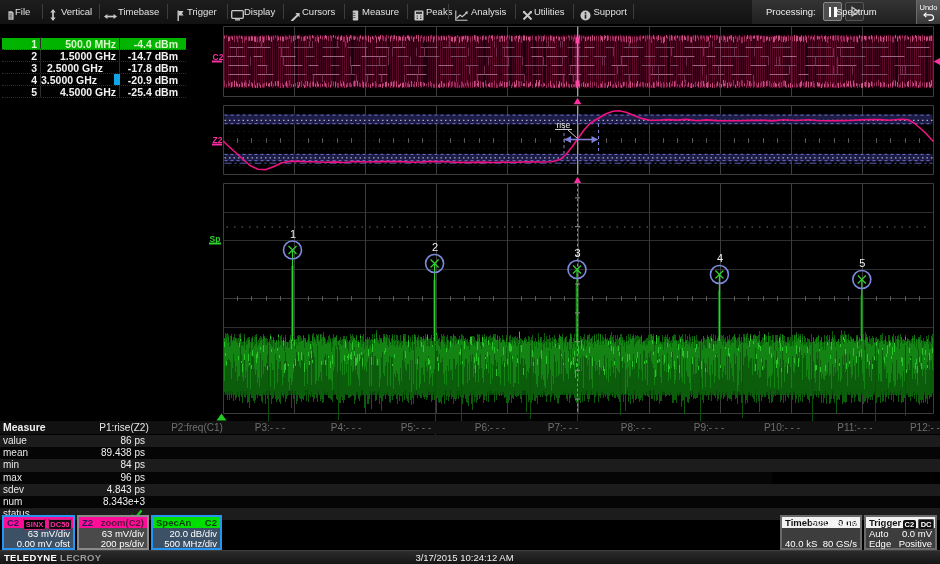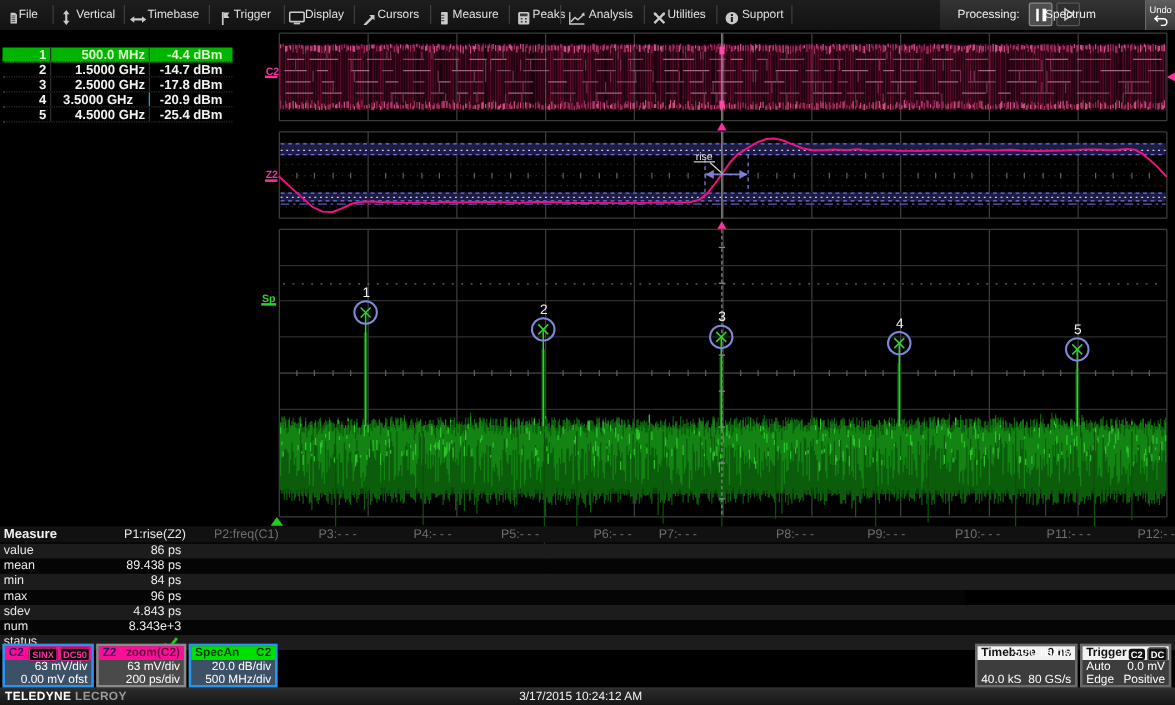--- a/index.html
+++ b/index.html
@@ -335,43 +335,43 @@
 <div style="width:79px;text-align:right;padding-right:3px;border-right:1px solid #2e2e2e">500.0 MHz</div>
 <div style="width:60px;text-align:right;padding-right:2px">-4.4 dBm</div>
     </div>
     <div class="abs" style="left:0;top:50px;width:184px;display:flex;height:12px;color:#f2f2f2;font-size:10.5px;font-weight:bold;line-height:12.5px;border-bottom:1px dotted #2e2e2e">
 <div style="width:39px;text-align:right;padding-right:3px;border-right:1px solid #2e2e2e">2</div>
 <div style="width:79px;text-align:right;padding-right:3px;border-right:1px solid #2e2e2e">1.5000 GHz</div>
 <div style="width:60px;text-align:right;padding-right:2px">-14.7 dBm</div>
     </div>
     <div class="abs" style="left:0;top:62px;width:184px;display:flex;height:12px;color:#f2f2f2;font-size:10.5px;font-weight:bold;line-height:12.5px;border-bottom:1px dotted #2e2e2e">
 <div style="width:39px;text-align:right;padding-right:3px;border-right:1px solid #2e2e2e">3</div>
-<div style="width:79px;text-align:right;padding-right:3px;border-right:1px solid #2e2e2e">2.5000 GHz</div>
+<div style="width:79px;text-align:right;padding-right:16px;border-right:1px solid #2e2e2e">2.5000 GHz</div>
 <div style="width:60px;text-align:right;padding-right:2px">-17.8 dBm</div>
     </div>
     <div class="abs" style="left:0;top:74px;width:184px;display:flex;height:12px;color:#f2f2f2;font-size:10.5px;font-weight:bold;line-height:12.5px;border-bottom:1px dotted #2e2e2e">
 <div style="width:39px;text-align:right;padding-right:3px;border-right:1px solid #2e2e2e">4</div>
-<div style="width:79px;text-align:center;padding-right:3px;border-right:1px solid #0ea5e9">3.5000 GHz</div>
+<div style="width:79px;text-align:left;padding-right:3px;border-right:6px solid #0ea5e9">3.5000 GHz</div>
 <div style="width:60px;text-align:right;padding-right:2px">-20.9 dBm</div>
     </div>
     <div class="abs" style="left:0;top:86px;width:184px;display:flex;height:12px;color:#f2f2f2;font-size:10.5px;font-weight:bold;line-height:12.5px;border-bottom:1px dotted #2e2e2e">
 <div style="width:39px;text-align:right;padding-right:3px;border-right:1px solid #2e2e2e">5</div>
 <div style="width:79px;text-align:right;padding-right:3px;border-right:1px solid #2e2e2e">4.5000 GHz</div>
 <div style="width:60px;text-align:right;padding-right:2px">-25.4 dBm</div>
     </div>
   </div>
 <div class="abs" style="left:0;top:420.5px;width:940px;height:13px;font-size:10px;line-height:13.5px;background:#111">
 <div class="abs" style="left:3px;top:0;font-weight:bold;color:#f0f0f0;font-size:10.5px">Measure</div>
     <div class="abs" style="left:88px;top:0;width:72px;text-align:center;color:#e8e8e8">P1:rise(Z2)</div>
     <div class="abs" style="left:161px;top:0;width:72px;text-align:center;color:#6f6f6f">P2:freq(C1)</div>
     <div class="abs" style="left:234px;top:0;width:72px;text-align:center;color:#6f6f6f">P3:- - -</div>
     <div class="abs" style="left:310px;top:0;width:72px;text-align:center;color:#6f6f6f">P4:- - -</div>
     <div class="abs" style="left:380px;top:0;width:72px;text-align:center;color:#6f6f6f">P5:- - -</div>
     <div class="abs" style="left:454px;top:0;width:72px;text-align:center;color:#6f6f6f">P6:- - -</div>
-    <div class="abs" style="left:527px;top:0;width:72px;text-align:left;color:#6f6f6f">P7:- - -</div>
+    <div class="abs" style="left:527px;top:0;width:72px;text-align:center;color:#6f6f6f">P7:- - -</div>
     <div class="abs" style="left:600px;top:0;width:72px;text-align:center;color:#6f6f6f">P8:- - -</div>
     <div class="abs" style="left:673px;top:0;width:72px;text-align:center;color:#6f6f6f">P9:- - -</div>
     <div class="abs" style="left:746px;top:0;width:72px;text-align:center;color:#6f6f6f">P10:- - -</div>
     <div class="abs" style="left:819px;top:0;width:72px;text-align:center;color:#6f6f6f">P11:- - -</div>
     <div class="abs" style="left:892px;top:0;width:72px;text-align:center;color:#6f6f6f">P12:- - -</div>
   </div>
 <div class="abs" style="left:0;top:435.0px;width:940px;height:12.2px;background:#1c1c1c;font-size:10px;line-height:12.5px">
 <div class="abs" style="left:3px;top:0;color:#e8e8e8">value</div>
     <div class="abs" style="left:88px;top:0;width:57px;text-align:right;color:#f0f0f0">86 ps</div>
   </div>

